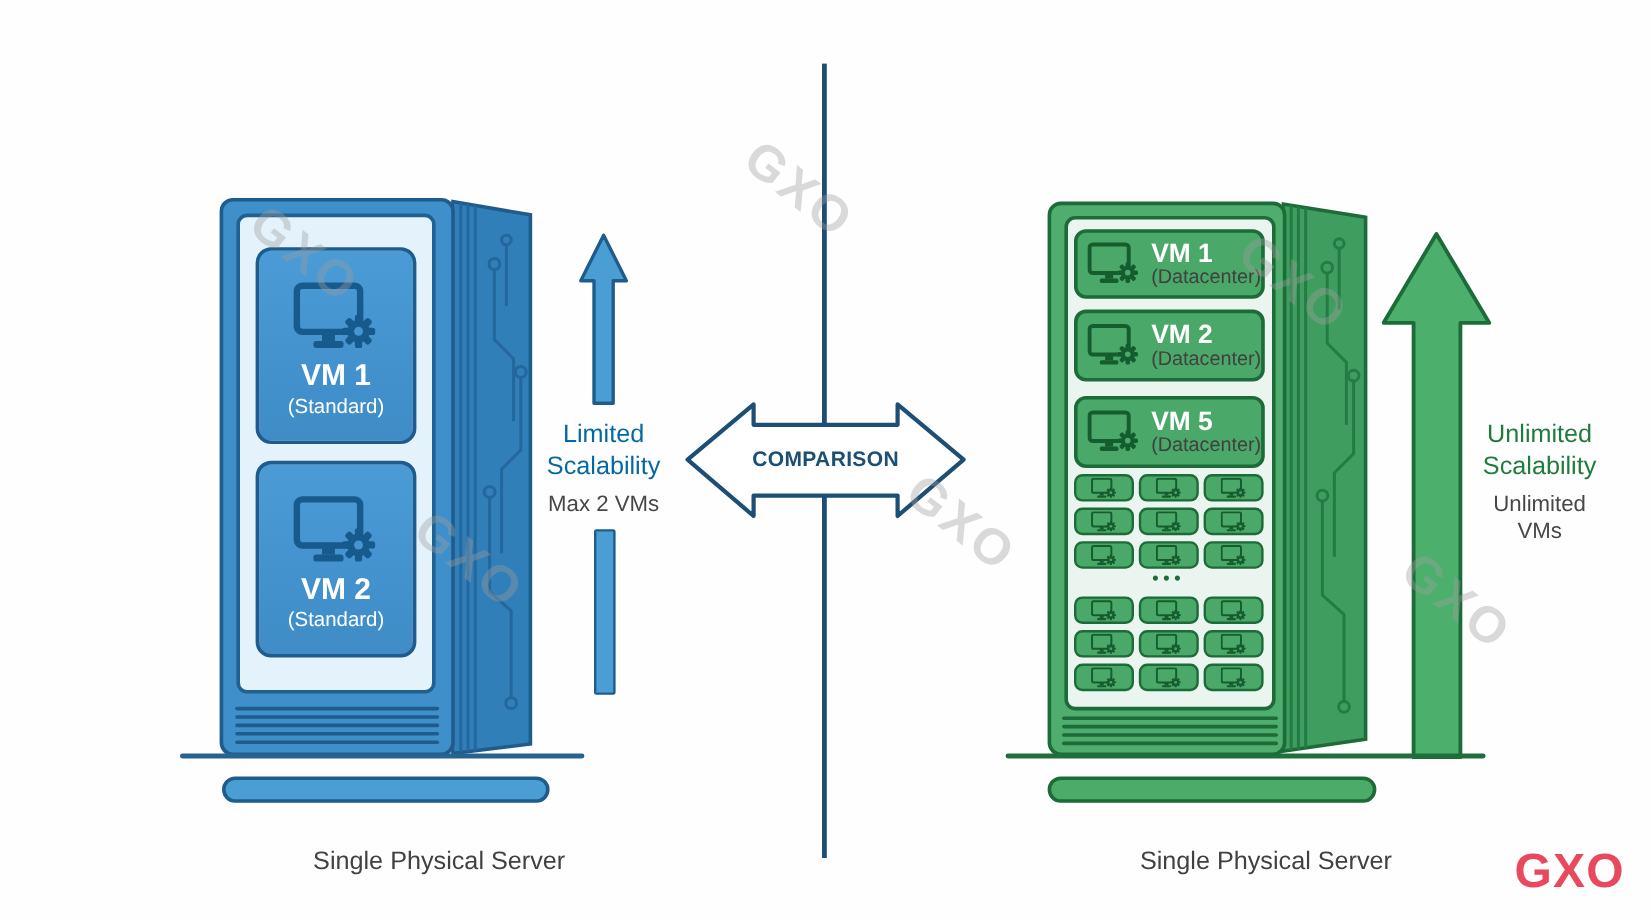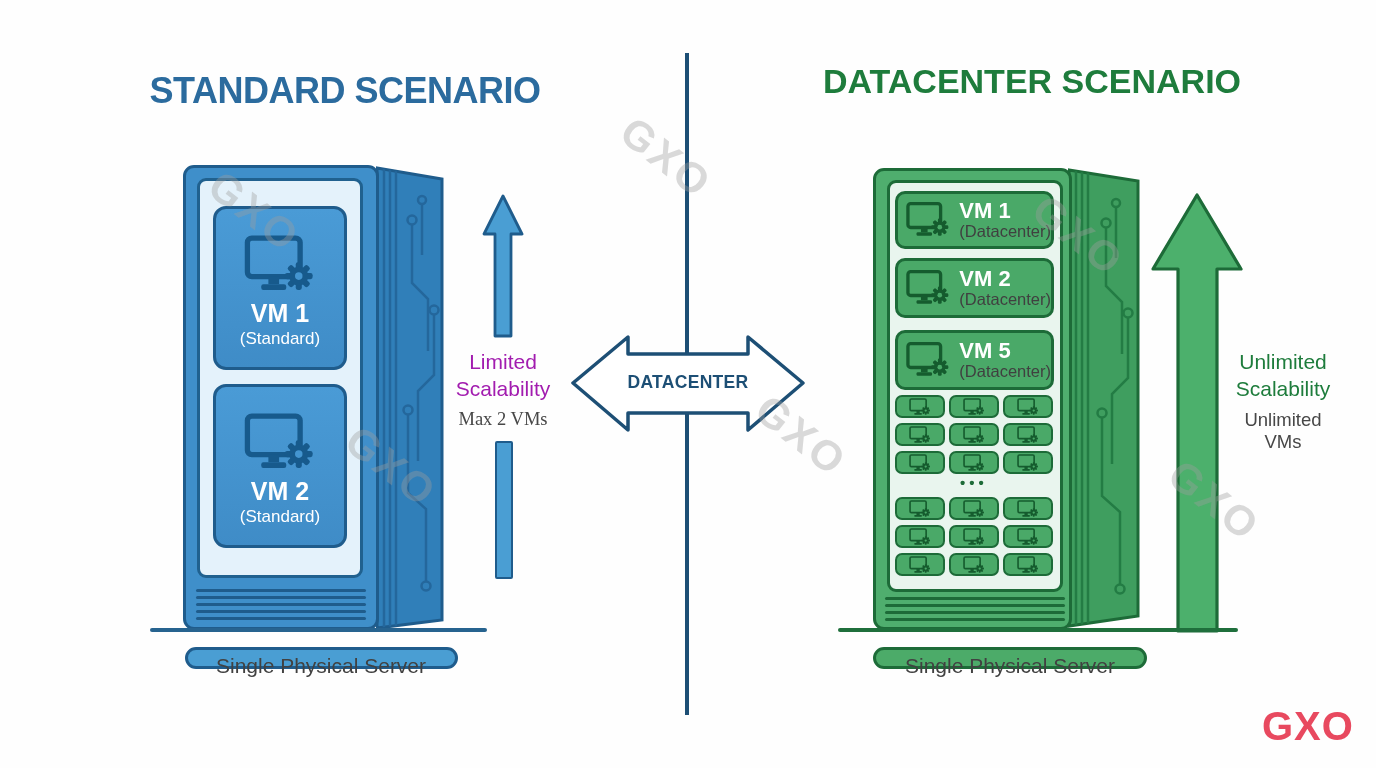--- a/index.html
+++ b/index.html
@@ -42,37 +42,37 @@
              box-sizing:border-box;z-index:4;display:flex;align-items:center;padding-left:8px;gap:9px;}
   .vm-name-r{font-size:22px;font-weight:bold;color:#ffffff;line-height:1.05;}
   .vm-ed-r{font-size:16.5px;color:#404040;line-height:1.2;}
   .cell{position:absolute;width:50px;height:23px;background:#4aa968;border:2.5px solid #1d6b38;
         border-radius:7px;box-sizing:border-box;display:flex;align-items:center;justify-content:center;z-index:4;}
   .dots{left:895px;top:475px;width:158px;text-align:center;font-size:15px;font-weight:bold;
         color:#1d6b38;letter-spacing:4px;z-index:4;line-height:1;}
 
   
   .scal-l{left:413px;top:348px;width:180px;text-align:center;z-index:4;}
-  .scal-l .big{font-size:21px;color:#a21caf;line-height:27px;}
-  .scal-l .sub{font-size:18.5px;color:#474747;margin-top:7px;font-family:Liberation Serif, serif;}
+  .scal-l .big{font-size:21px;color:#0369a1;line-height:27px;}
+  .scal-l .sub{font-size:18.5px;color:#474747;margin-top:7px;}
   .scal-r{left:1193px;top:348px;width:180px;text-align:center;z-index:4;}
   .scal-r .big{font-size:21px;color:#1e7c3c;line-height:27px;}
   .scal-r .sub{font-size:18.5px;color:#474747;line-height:22px;}
   .scal-r .sub-wrap{margin-top:7px;}
   .bar-blue{left:495px;top:441px;width:18px;height:138px;background:#4a9ed3;
             border:2.5px solid #1f5c8c;border-radius:2px;box-sizing:border-box;z-index:3;}
 
   
   .ground-l{left:150px;top:628px;width:337px;height:4px;background:#27638f;border-radius:2px;z-index:3;}
   .ground-r{left:838px;top:628px;width:400px;height:4px;background:#1f6f3c;border-radius:2px;z-index:3;}
   .pill-l{left:185px;top:647px;width:273px;height:22px;background:#4a9ed3;border:3px solid #1f5c8c;
           border-radius:13px;box-sizing:border-box;z-index:3;}
   .pill-r{left:873px;top:647px;width:274px;height:22px;background:#4cab69;border:3px solid #1d6b38;
           border-radius:13px;box-sizing:border-box;z-index:3;}
-  .srv-label{width:300px;text-align:center;font-size:21px;color:#414141;z-index:4;top:654px;}
+  .srv-label{width:300px;text-align:right;font-size:21px;color:#414141;z-index:4;top:706px;}
   .srv-label-l{left:171px;}
   .srv-label-r{left:860px;}
 
   
   .wm{position:absolute;font-size:42px;font-weight:bold;color:rgba(158,158,158,0.38);
       letter-spacing:3px;transform:rotate(38deg);z-index:6;line-height:1;}
   .logo{left:1262px;top:706px;font-size:40px;font-weight:bold;color:#e8495f;
         letter-spacing:1px;z-index:5;line-height:1;}
 </style>
 </head>
@@ -104,23 +104,22 @@
   <span class="wm" style="left:615px;top:137px">GXO</span>
   <span class="wm" style="left:340px;top:446px">GXO</span>
   <span class="wm" style="left:750px;top:415px">GXO</span>
   <span class="wm" style="left:1027px;top:215px">GXO</span>
   <span class="wm" style="left:1163px;top:480px">GXO</span>
 
   <div class="abs divider"></div>
   <svg class="abs cmp-svg" width="236" height="100">
     <polygon points="3,49 58,3 58,20 178,20 178,3 233,49 178,96 178,79 58,79 58,96" fill="#ffffff" stroke="#1d4f75" stroke-width="3.5" stroke-linejoin="round"></polygon>
   </svg>
-  <div class="abs cmp-label">DATACENTER</div>
-
-  <div class="abs title-l">STANDARD SCENARIO</div>
+  <div class="abs cmp-label">COMPARISON</div>
+
 
   <svg class="abs side-svg" style="left:376px;top:163px" width="70" height="470">
     <defs>
         <clipPath id="clipL">
           <polygon points="1,5 66,16 66,457 1,465"></polygon>
         </clipPath>
       </defs>
     <polygon points="1,5 66,16 66,457 1,465" fill="#307fb9" stroke="#1f5c8c" stroke-width="3"></polygon>
     <g clip-path="url(#clipL)" stroke="#24679c" stroke-width="2.5" fill="none">
       <line x1="8" y1="5" x2="8" y2="465"></line>
@@ -172,21 +171,20 @@
     <div class="big">Scalability</div>
     <div class="sub">Max 2 VMs</div>
   </div>
   <div class="abs bar-blue"></div>
 
   <div class="abs ground-l"></div>
   <div class="abs pill-l"></div>
   <div class="abs srv-label srv-label-l">Single Physical Server</div>
 
   <div class="abs title-r">
-    <div>DATACENTER SCENARIO</div>
   </div>
 
   <svg class="abs side-svg" style="left:1068px;top:164px" width="74" height="470">
     <defs>
         <clipPath id="clipR">
           <polygon points="1,6 70,17 70,452 1,462"></polygon>
         </clipPath>
       </defs>
     <polygon points="1,6 70,17 70,452 1,462" fill="#3f9e5f" stroke="#1d6b38" stroke-width="3"></polygon>
     <g clip-path="url(#clipR)" stroke="#237c44" stroke-width="2.5" fill="none">

